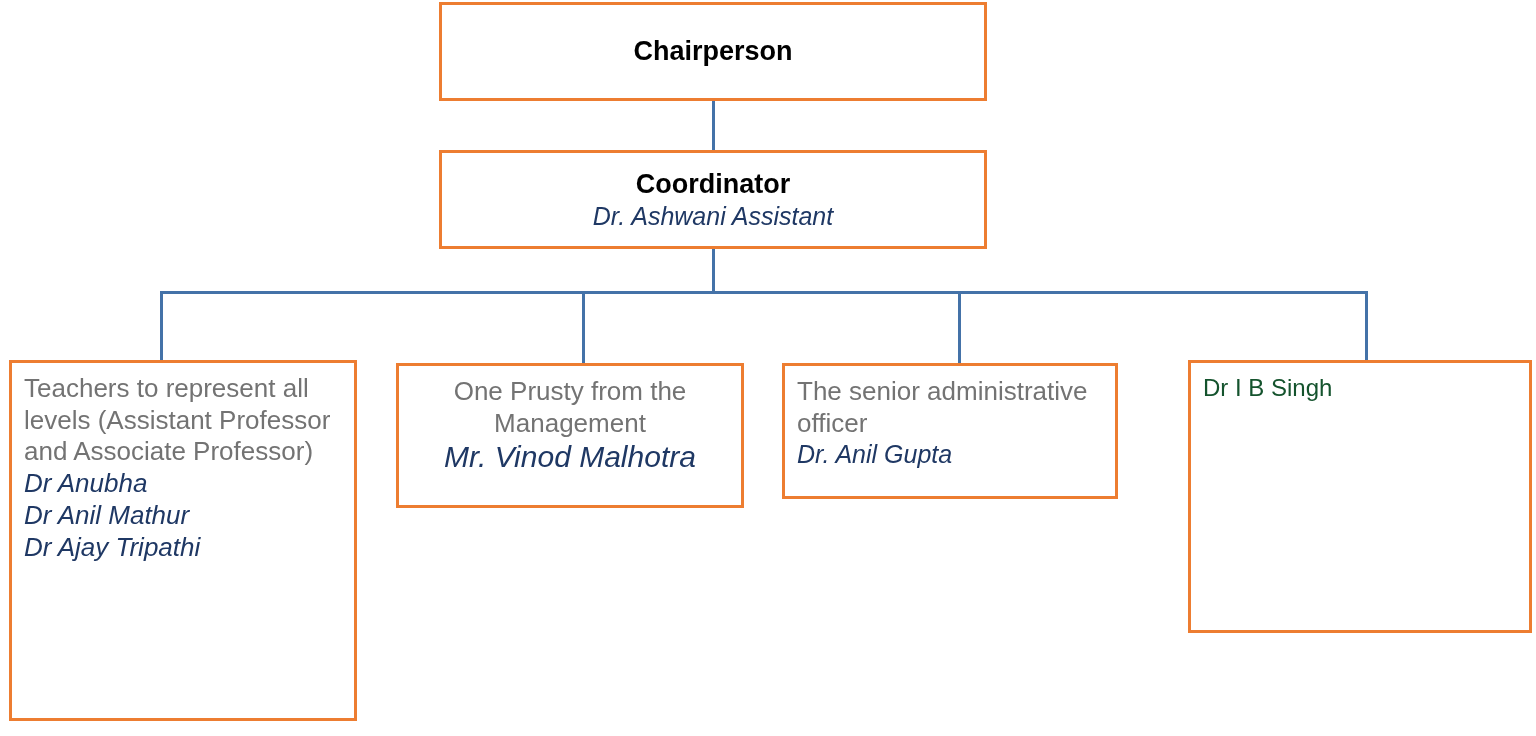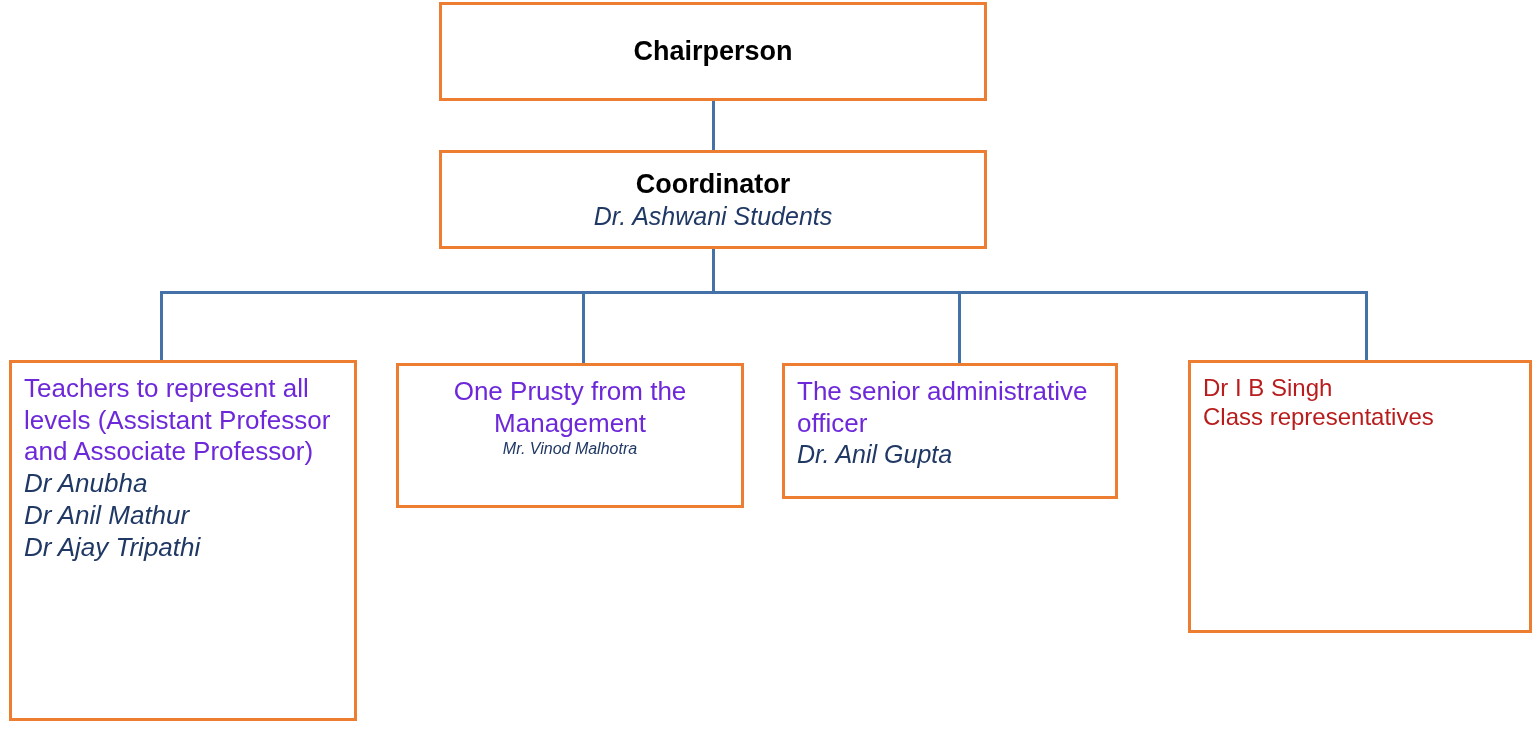--- a/index.html
+++ b/index.html
@@ -47,25 +47,25 @@
     font-weight: bold;
     color: #000000;
     line-height: 1.22;
   }
   .name {
     font-style: italic;
     color: #1F3864;
     line-height: 1.22;
   }
   .plain {
-    color: #6d28d9;
+    color: #737373;
     line-height: 1.22;
   }
   .sub {
-    color: #b91c1c;
+    color: #14532d;
     line-height: 1.22;
   }
 
   
   #node-chairperson {
     left: 439px; top: 2px; width: 548px; height: 99px;
     padding: 4px 6px;
   }
   #node-chairperson .title { font-size: 27px; }
   #node-chairperson .name { font-size: 25px; }
@@ -84,21 +84,21 @@
   #node-teachers .plain { font-size: 26px; }
   #node-teachers .name { font-size: 26px; }
 
   #node-management {
     left: 396px; top: 363px; width: 348px; height: 145px;
     padding: 10px 12px;
     align-items: center;
     text-align: center;
   }
   #node-management .plain { font-size: 26px; }
-  #node-management .name { font-size: 16px; }
+  #node-management .name { font-size: 30px; }
 
   #node-admin {
     left: 782px; top: 363px; width: 336px; height: 136px;
     padding: 10px 12px;
   }
   #node-admin .plain { font-size: 26px; }
   #node-admin .name { font-size: 25px; }
 
   #node-nominee {
     left: 1188px; top: 360px; width: 344px; height: 273px;
@@ -136,21 +136,21 @@
   <div class="line v" id="line-drop-2"></div>
   <div class="line v" id="line-drop-3"></div>
   <div class="line v" id="line-drop-4"></div>
 
   <div class="node top" id="node-chairperson">
     <div class="title">Chairperson</div>
   </div>
 
   <div class="node mid" id="node-coordinator">
     <div class="title">Coordinator</div>
-    <div class="name">Dr. Ashwani Students</div>
+    <div class="name">Dr. Ashwani Assistant</div>
   </div>
 
   <div class="node leaf" id="node-teachers">
     <div class="plain">Teachers to represent all levels (Assistant Professor and Associate Professor)</div>
     <div class="name">Dr Anubha</div>
     <div class="name">Dr Anil Mathur</div>
     <div class="name">Dr Ajay Tripathi</div>
   </div>
 
   <div class="node leaf" id="node-management">
@@ -158,16 +158,15 @@
     <div class="name">Mr. Vinod Malhotra</div>
   </div>
 
   <div class="node leaf" id="node-admin">
     <div class="plain">The senior administrative officer</div>
     <div class="name">Dr. Anil Gupta</div>
   </div>
 
   <div class="node leaf" id="node-nominee">
     <div class="sub">Dr I B Singh</div>
-    <div class="sub">Class representatives</div>
   </div>
 
 </div>
 
 </body></html>

